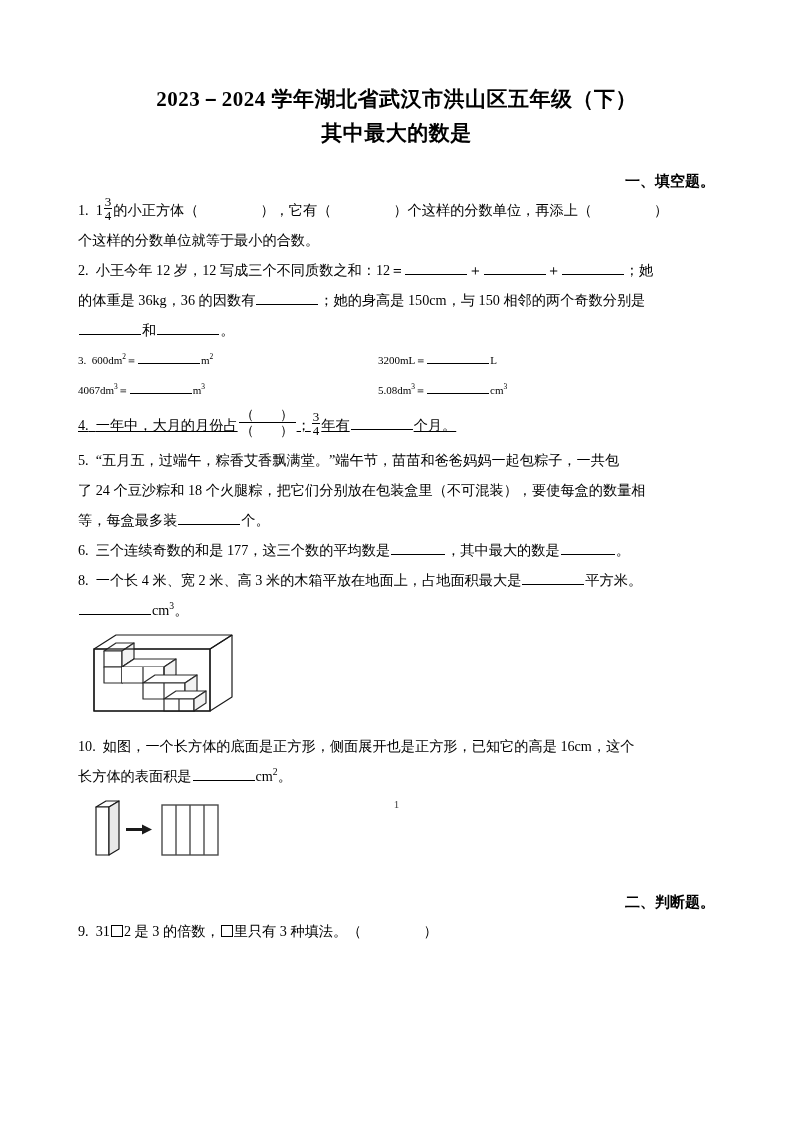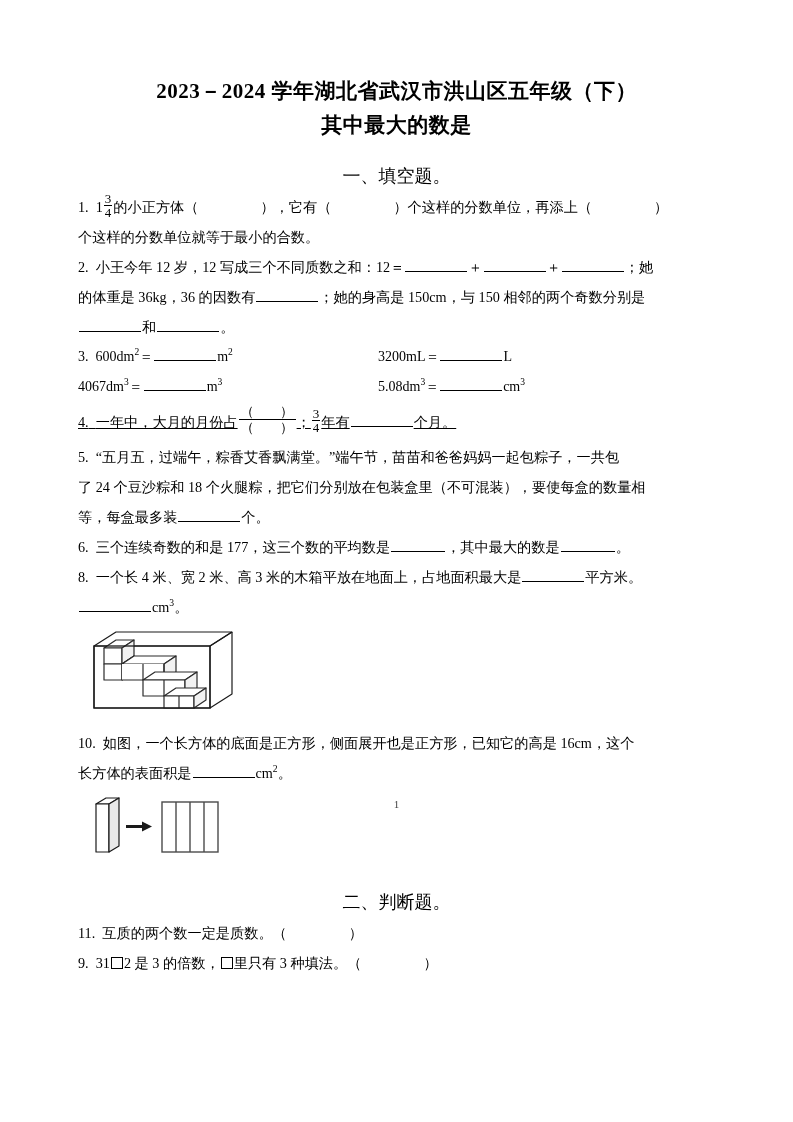--- a/index.html
+++ b/index.html
@@ -13,43 +13,43 @@
     font-family: "Liberation Serif", "DejaVu Serif", serif;
     color: #000000;
     position: relative;
     overflow: hidden;
   }
   .page {
     position: relative;
     width: 793px;
     height: 824px;
     box-sizing: border-box;
-    padding: 0 78px;
+    padding: 8px 78px;
   }
 
   
   .title-block {
     padding-top: 74px;
     text-align: center;
   }
   .title-line {
     font-size: 21px;
     font-weight: bold;
     letter-spacing: 0.5px;
     line-height: 34px;
     white-space: nowrap;
   }
 
   
   .section-head {
-    font-size: 18px;
-    font-weight: normal;
+    font-size: 15px;
+    font-weight: bold;
     margin-top: 22px;
     margin-bottom: 4px;
-    text-align: center;
+    text-align: right;
   }
   .section-head.second { margin-top: 28px; }
 
   
   .q {
     font-size: 14.2px;
     line-height: 30px;
     text-align: left;
     margin: 0;
     padding: 0;
@@ -88,21 +88,21 @@
     line-height: 1.15;
     font-size: 13.5px;
     margin: 0 1px;
   }
   .frac-paren .num { display: block; padding: 0 2px; white-space: nowrap; }
   .frac-paren .den { display: block; border-top: 1px solid #000; padding: 0 2px; white-space: nowrap; }
   .tiny-gap { display: inline-block; width: 26px; }
 
   
   .conv-row {
-    font-size: 14px;
+    font-size: 11px;
     line-height: 30px;
     display: block;
     position: relative;
   }
   .conv-col-a { display: inline-block; width: 300px; }
   .conv-col-b { display: inline-block; }
 
   
   .fig-wrap { margin: 6px 0 4px 12px; }
   .fig-wrap svg { display: block; }
@@ -259,23 +259,20 @@
       <g stroke="#4a4a4a" stroke-width="1.4">
         <line x1="86" y1="8" x2="86" y2="58"></line>
         <line x1="100" y1="8" x2="100" y2="58"></line>
         <line x1="114" y1="8" x2="114" y2="58"></line>
       </g>
     </svg>
   </div>
 
   <div class="section-head second">二、判断题。</div>
 
-  <div class="q">
-    <span>11.</span>&nbsp;&nbsp;<span>互质的两个数一定是质数。（</span><span class="paren-gap"></span><span>）</span>
-  </div>
 
   <div class="q">
     <span>9.</span>&nbsp;&nbsp;<span>31</span><span class="sq-box"></span><span>2 是 3 的倍数，</span><span class="sq-box"></span><span>里只有 3 种填法。（</span><span class="paren-gap"></span><span>）</span>
   </div>
 
   <div class="page-num">1</div>
 
 </div>
 
 </body></html>

